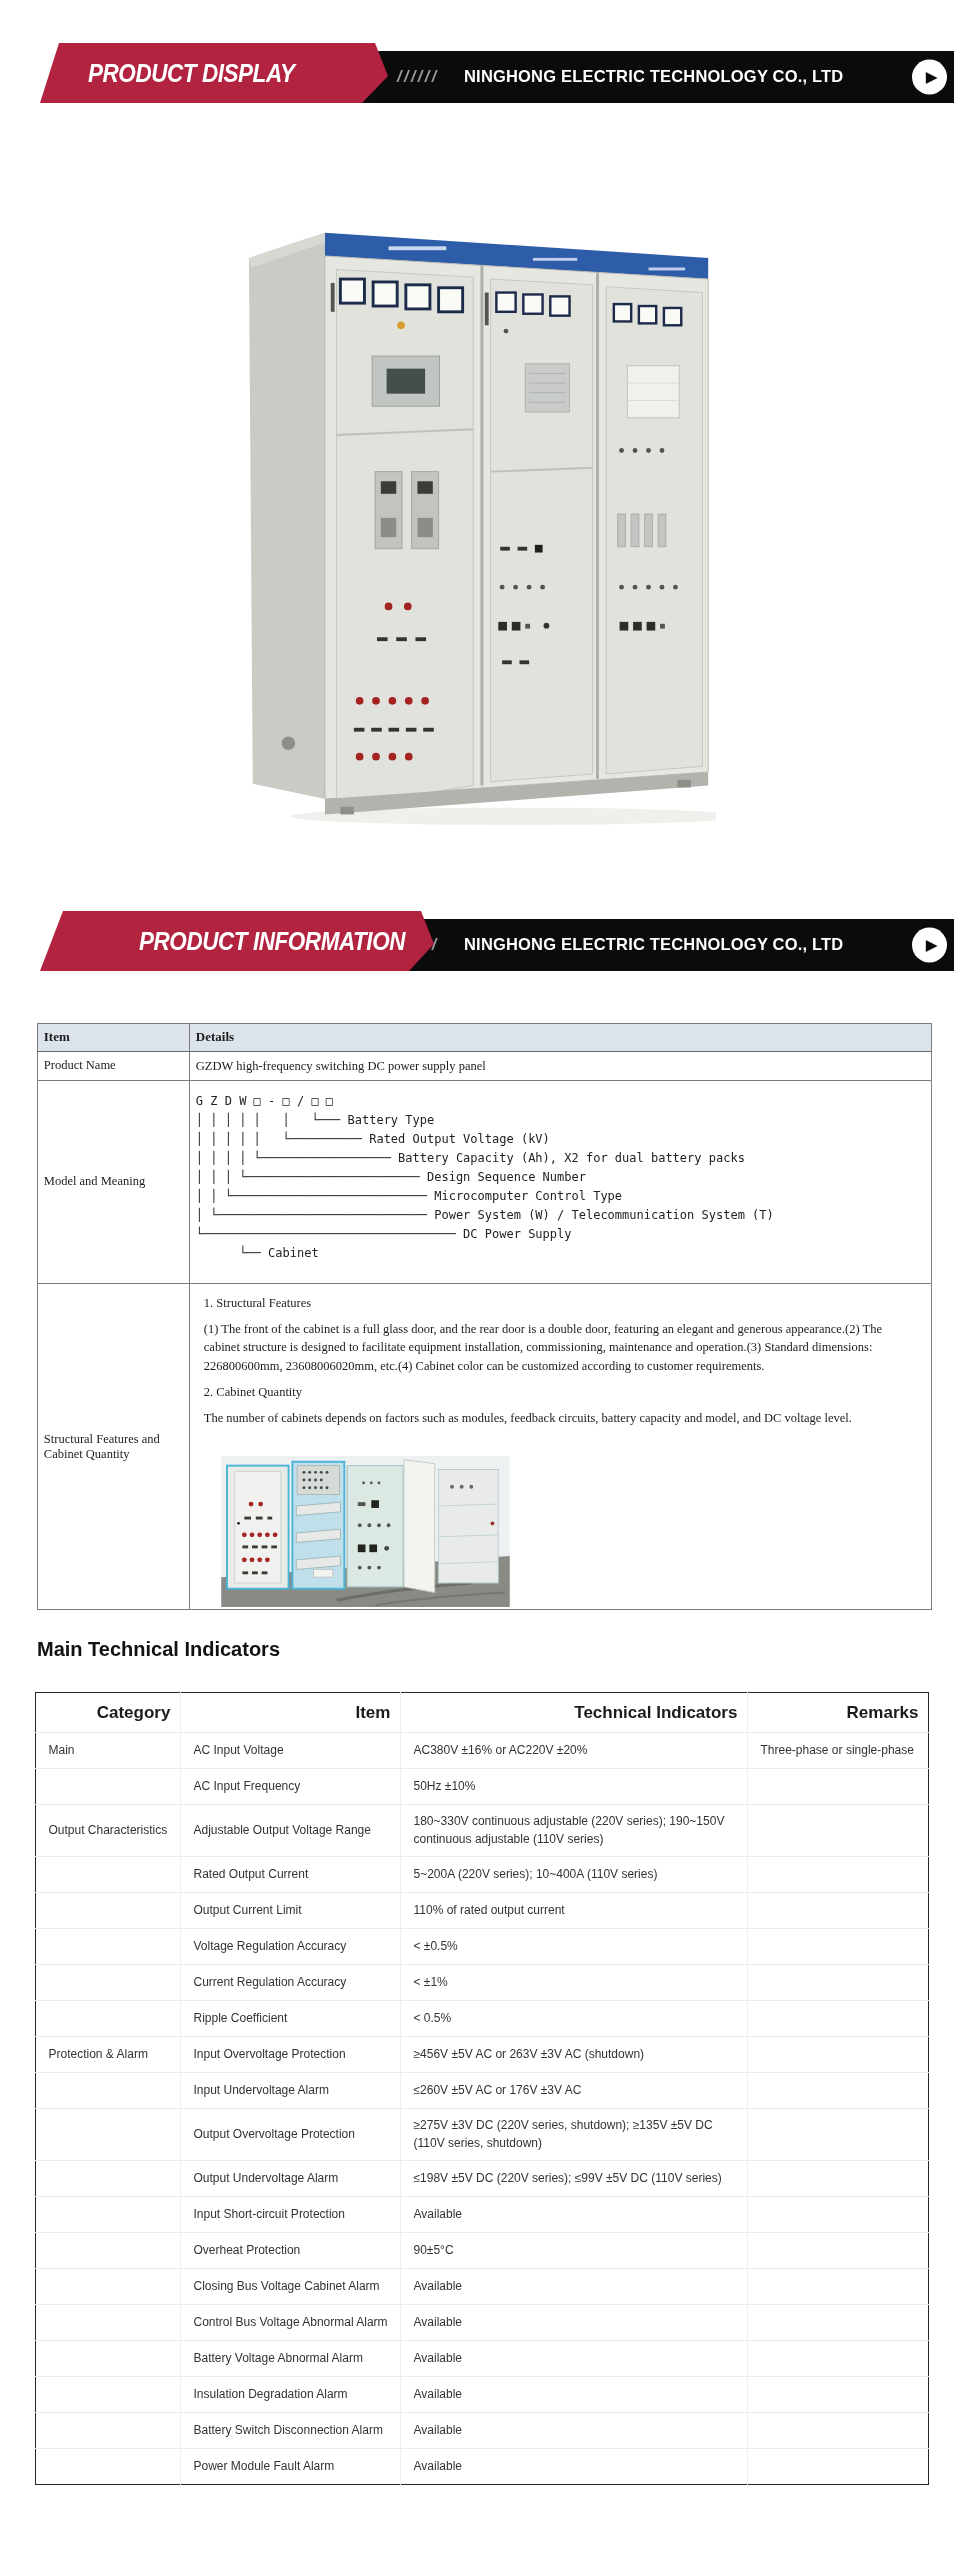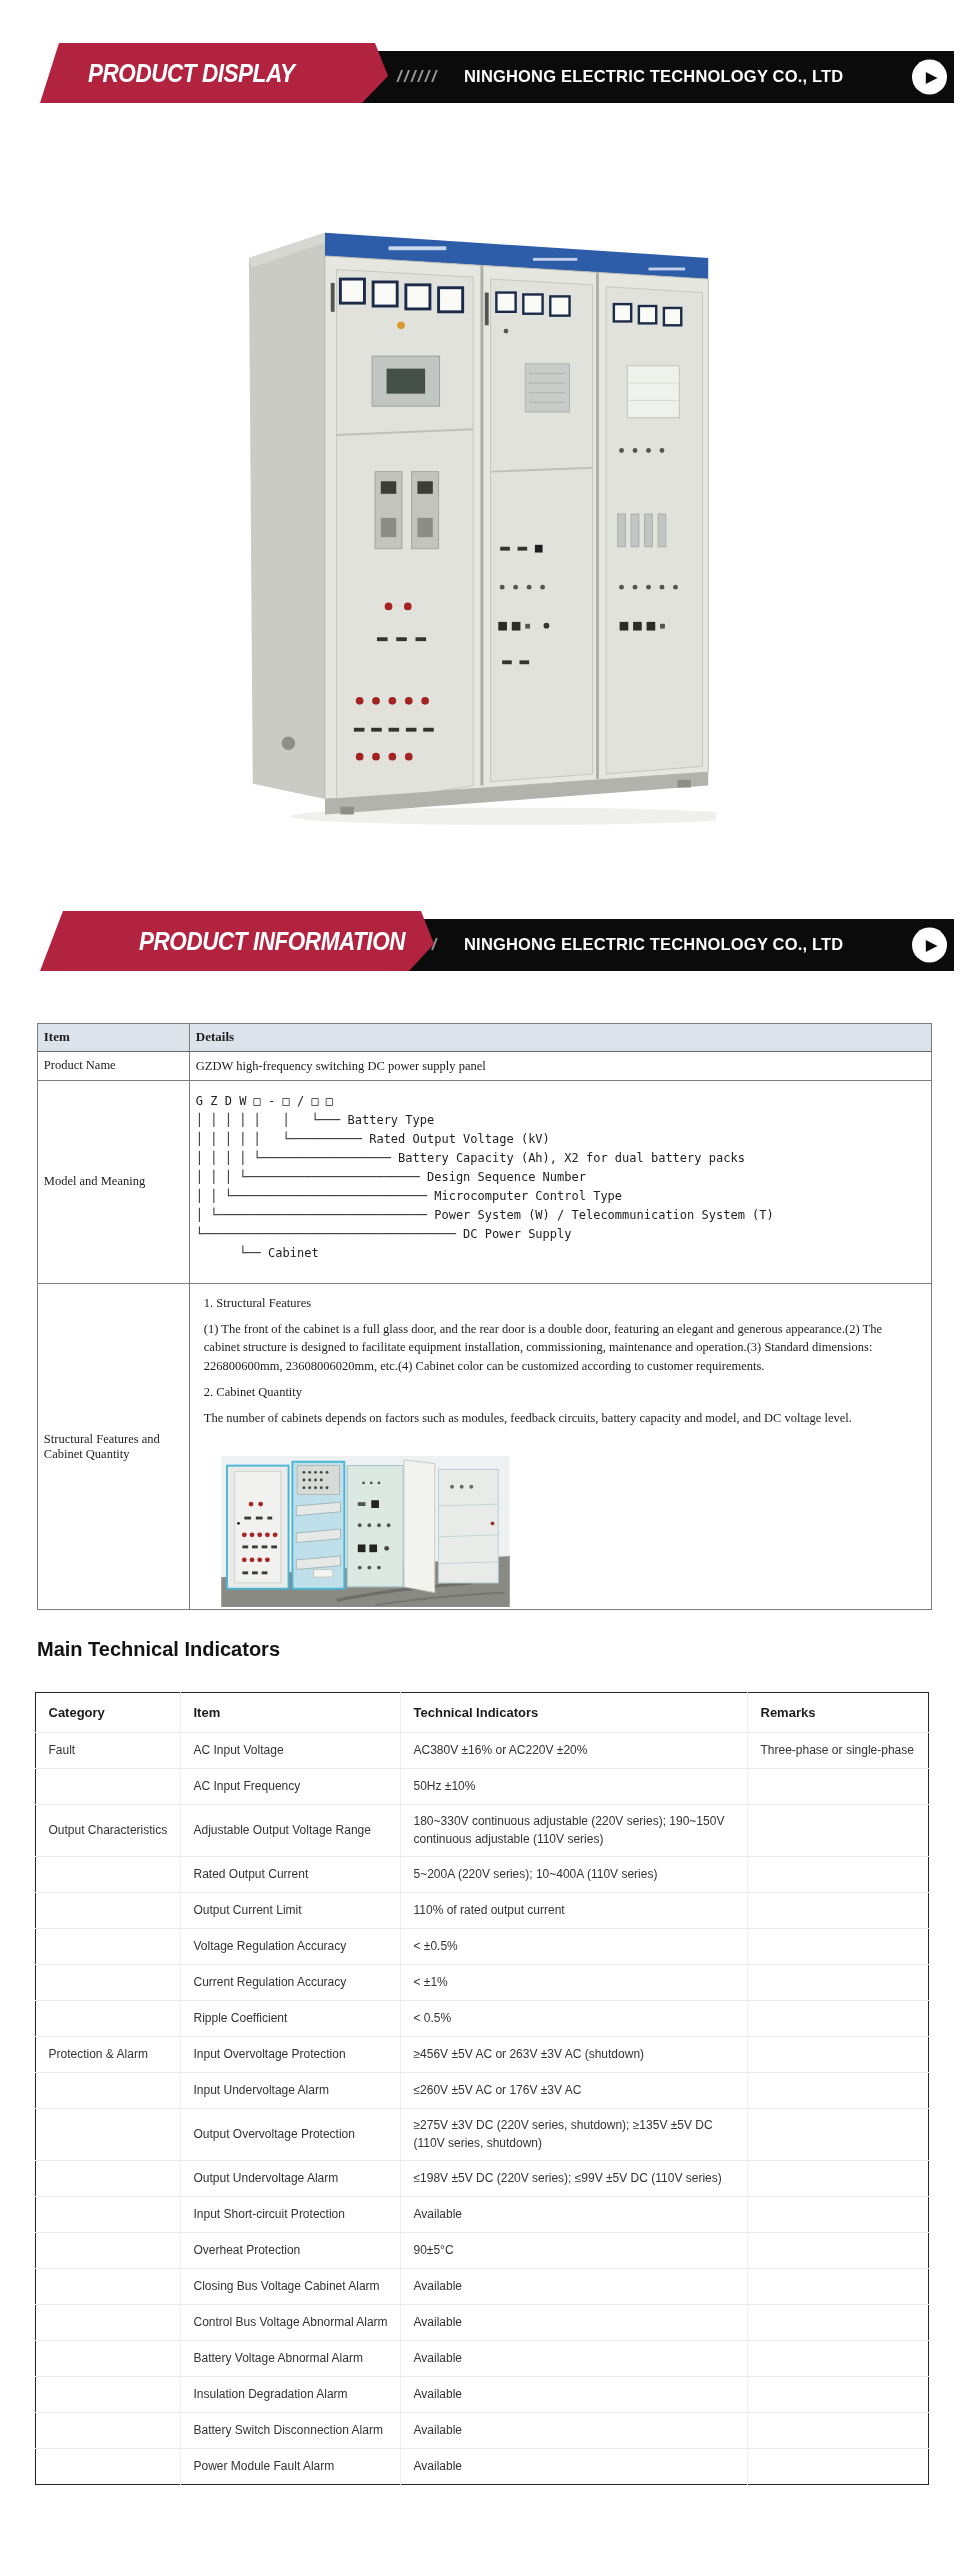--- a/index.html
+++ b/index.html
@@ -61,21 +61,21 @@
   table.tech{
     position:absolute;left:35px;top:1692px;width:892px;border-collapse:collapse;table-layout:fixed;
     border:1px solid #262626;font-size:12px;color:#333;background:#fff;
   }
   table.tech td{
     border-bottom:1px solid #e9ebee;border-right:1px solid #eef0f2;
     padding:3.9px 9.6px 3.9px 12.5px;vertical-align:middle;line-height:1.5;
   }
   table.tech td:last-child{border-right:none;}
   table.tech tr:last-child td{border-bottom:none;}
-  table.tech tr.hd td{font-weight:bold;font-size:13px;color:#1b1b1b;height:31px;}
+  table.tech tr.hd td{font-weight:bold;font-size:17px;color:#1b1b1b;height:31px;text-align:right;}
   table.tech tr.s{height:36px;}
   table.tech tr.d{height:52px;}
 </style>
 </head>
 <body>
 
 <div class="banner b1" style="top:43px">
   <div class="bar">
     <span class="slashes">//////</span>
     <span class="company">NINGHONG ELECTRIC TECHNOLOGY CO., LTD</span>
@@ -343,21 +343,21 @@
       <col style="width:181px">
     </colgroup>
   <tbody>
       <tr class="hd">
     <td>Category</td>
     <td>Item</td>
     <td>Technical Indicators</td>
     <td>Remarks</td>
   </tr>
   <tr class="s">
-        <td>Fault</td>
+        <td>Main</td>
         <td>AC Input Voltage</td>
         <td>AC380V ±16% or AC220V ±20%</td>
         <td>Three-phase or single-phase</td>
       </tr>
   <tr class="s">
         <td></td>
         <td>AC Input Frequency</td>
         <td>50Hz ±10%</td>
         <td></td>
       </tr>

